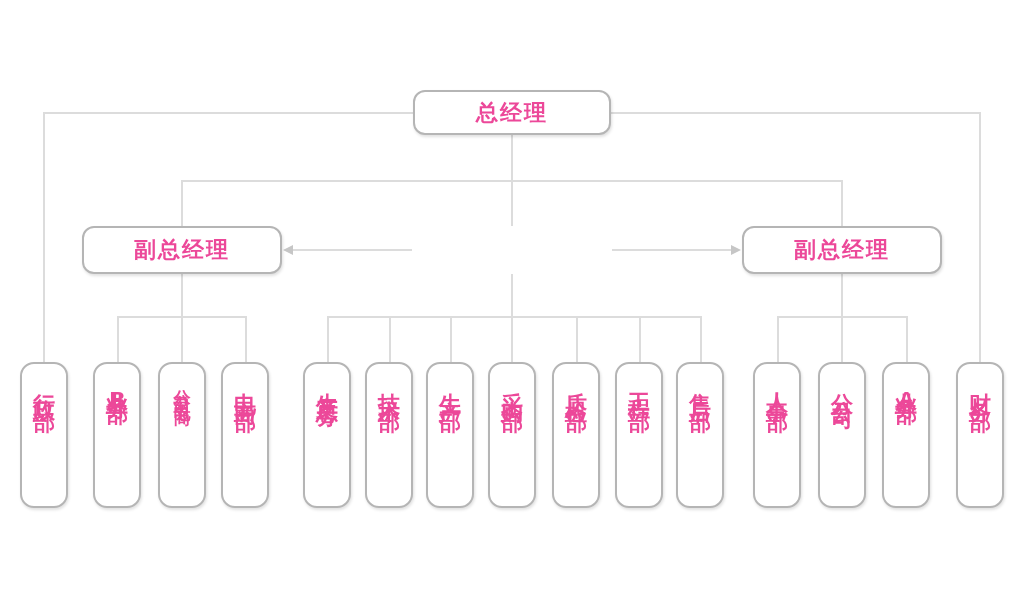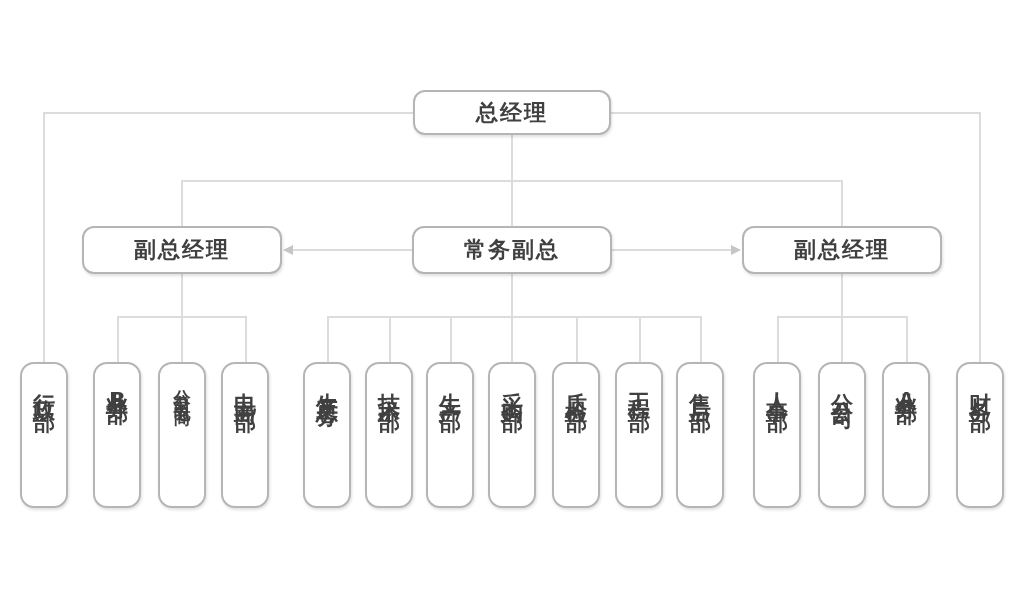--- a/index.html
+++ b/index.html
@@ -23,21 +23,21 @@
   
   .node {
     position: absolute;
     background: #ffffff;
     border: 2px solid #b5b5b5;
     border-radius: 12px;
     box-sizing: border-box;
     display: flex;
     align-items: center;
     justify-content: center;
-    color: #404040;
+    color: #ec4899;
     font-weight: bold;
     z-index: 2;
     box-shadow: 1px 2px 3px rgba(0,0,0,0.12);
   }
   .node-h { height: 45px; font-size: 22px; letter-spacing: 2px; }
   .lvl2 { height: 48px; top: 226px; width: 200px; }
   .node-v {
     width: 48px; height: 146px; top: 362px;
     border-radius: 14px;
     writing-mode: vertical-rl;
@@ -87,21 +87,20 @@
 
   <div class="vl" style="left:841px;top:274px;height:44px"></div>
   <div class="hl" style="left:777px;top:316px;width:131px"></div>
   <div class="vl" style="left:777px;top:316px;height:46px"></div>
   <div class="vl" style="left:841px;top:316px;height:46px"></div>
   <div class="vl" style="left:906px;top:316px;height:46px"></div>
 
   <div class="node node-h" style="left:413px;top:90px;width:198px">总经理</div>
 
   <div class="node node-h lvl2" style="left:82px">副总经理</div>
-  <div class="node node-h lvl2" style="left:412px">常务副总</div>
   <div class="node node-h lvl2" style="left:742px">副总经理</div>
 
   <div class="node node-v len3" style="left:20px">行政部</div>
 
   <div class="node node-v len4" style="left:93px">业务部B</div>
   <div class="node node-v len5" style="left:158px">分公司电商</div>
   <div class="node node-v len3" style="left:221px">电商部</div>
 
   <div class="node node-v len4" style="left:303px">生产总务</div>
   <div class="node node-v len3" style="left:365px">技术部</div>

